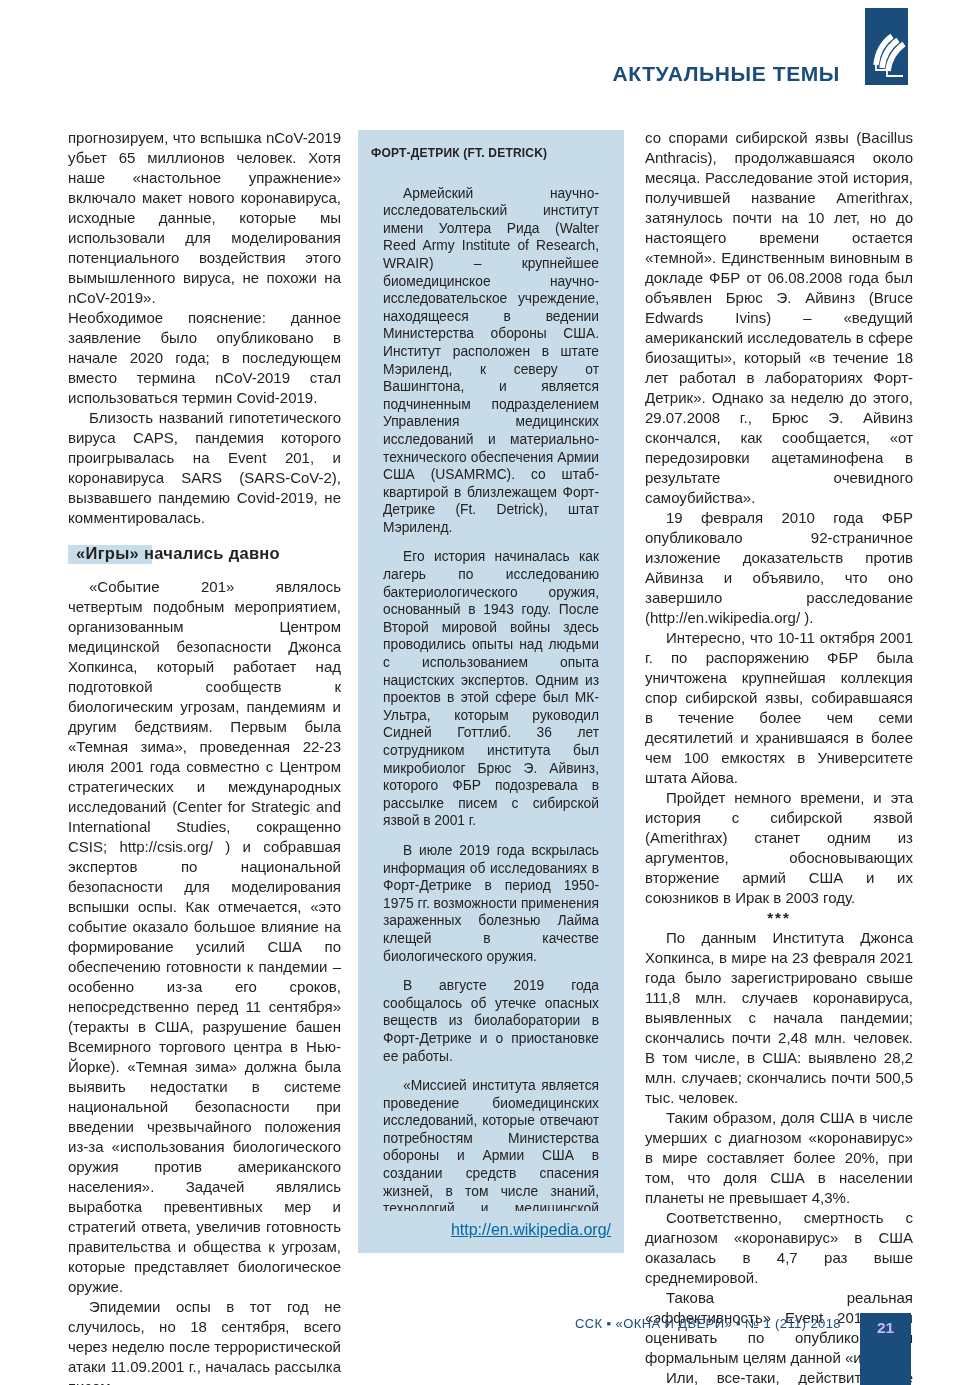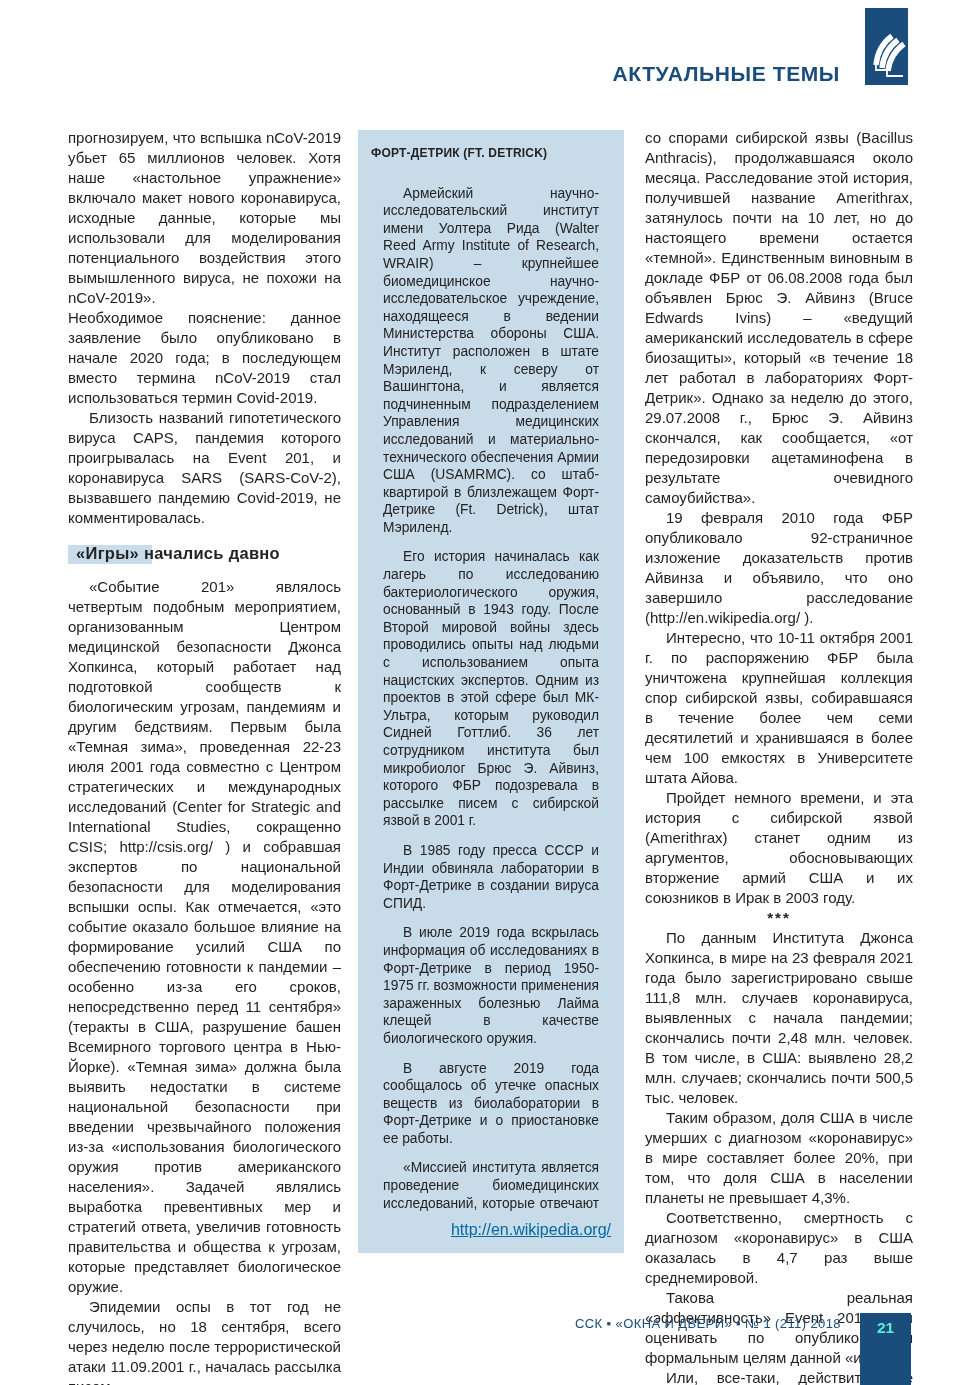--- a/index.html
+++ b/index.html
@@ -69,21 +69,21 @@
     height:20px;line-height:20px;
   }
   .footer-line{
     position:absolute;top:1316px;right:139px;
     font-size:13px;color:var(--accent-dark-blue);letter-spacing:0.4px;
     white-space:nowrap;
   }
   .page-number-box{
     position:absolute;left:860px;top:1313px;width:51px;height:72px;
     background:var(--accent-dark-blue);
-    color:#5eead4;font-weight:bold;font-size:15.5px;
+    color:#c4b5fd;font-weight:bold;font-size:15.5px;
     text-align:center;box-sizing:border-box;padding-top:6px;
   }
 </style>
 </head>
 <body>
 
 <div class="header-label">АКТУАЛЬНЫЕ ТЕМЫ</div>
 
 <div class="logo">
   <svg viewBox="0 0 43 77" xmlns="http://www.w3.org/2000/svg">
@@ -104,21 +104,20 @@
   </div>
   <p>«Событие 201» являлось четвертым подобным мероприятием, организованным Центром медицинской безопасности Джонса Хопкинса, который работает над подготовкой сообществ к биологическим угрозам, пандемиям и другим бедствиям. Первым была «Темная зима», проведенная 22-23 июля 2001 года совместно с Центром стратегических и международных исследований (Center for Strategic and International Studies, сокращенно CSIS; http://csis.org/ ) и собравшая экспертов по национальной безопасности для моделирования вспышки оспы. Как отмечается, «это событие оказало большое влияние на формирование усилий США по обеспечению готовности к пандемии – особенно из-за его сроков, непосредственно перед 11 сентября» (теракты в США, разрушение башен Всемирного торгового центра в Нью-Йорке). «Темная зима» должна была выявить недостатки в системе национальной безопасности при введении чрезвычайного положения из-за «использования биологического оружия против американского населения». Задачей являлись выработка превентивных мер и стратегий ответа, увеличив готовность правительства и общества к угрозам, которые представляет биологическое оружие.</p>
   <p>Эпидемии оспы в тот год не случилось, но 18 сентября, всего через неделю после террористической атаки 11.09.2001 г., началась рассылка писем</p>
 </div>
 
 <div class="infobox">
   <div class="infobox-title">ФОРТ-ДЕТРИК (FT. DETRICK)</div>
   <div class="infobox-body">
     <p>Армейский научно-исследовательский институт имени Уолтера Рида (Walter Reed Army Institute of Research, WRAIR) – крупнейшее биомедицинское научно-исследовательское учреждение, находящееся в ведении Министерства обороны США. Институт расположен в штате Мэриленд, к северу от Вашингтона, и является подчиненным подразделением Управления медицинских исследований и материально-технического обеспечения Армии США (USAMRMC). со штаб-квартирой в близлежащем Форт-Детрике (Ft. Detrick), штат Мэриленд.</p>
     <p>Его история начиналась как лагерь по исследованию бактериологического оружия, основанный в 1943 году. После Второй мировой войны здесь проводились опыты над людьми с использованием опыта нацистских экспертов. Одним из проектов в этой сфере был МК-Ультра, которым руководил Сидней Готтлиб. 36 лет сотрудником института был микробиолог Брюс Э. Айвинз, которого ФБР подозревала в рассылке писем с сибирской язвой в 2001 г.</p>
-    <p>В 1985 году пресса СССР и Индии обвиняла лаборатории в Форт-Детрике в создании вируса СПИД.</p>
     <p>В июле 2019 года вскрылась информация об исследованиях в Форт-Детрике в период 1950-1975 гг. возможности применения зараженных болезнью Лайма клещей в качестве биологического оружия.</p>
     <p>В августе 2019 года сообщалось об утечке опасных веществ из биолаборатории в Форт-Детрике и о приостановке ее работы.</p>
     <p>«Миссией института является проведение биомедицинских исследований, которые отвечают потребностям Министерства обороны и Армии США в создании средств спасения жизней, в том числе знаний, технологий и медицинской техники, которые обеспечивают боевую эффективность военнослужащих».</p>
   </div>
   <div class="infobox-link-row">
     <a class="infobox-link">http://en.wikipedia.org/</a>
   </div>
 </div>
 
 <div class="col col-right">

